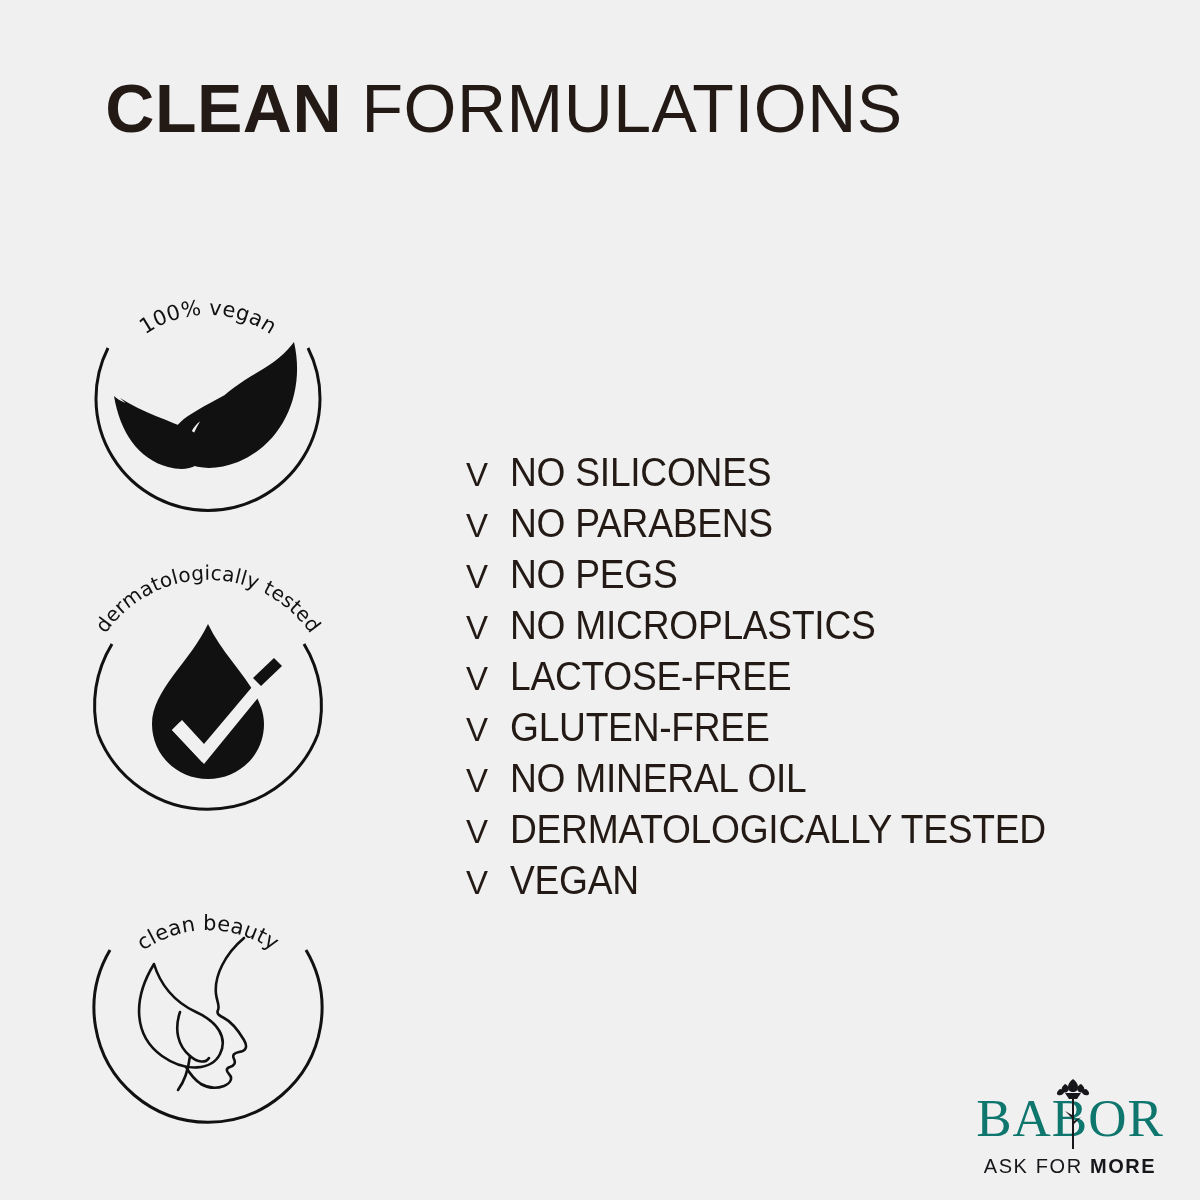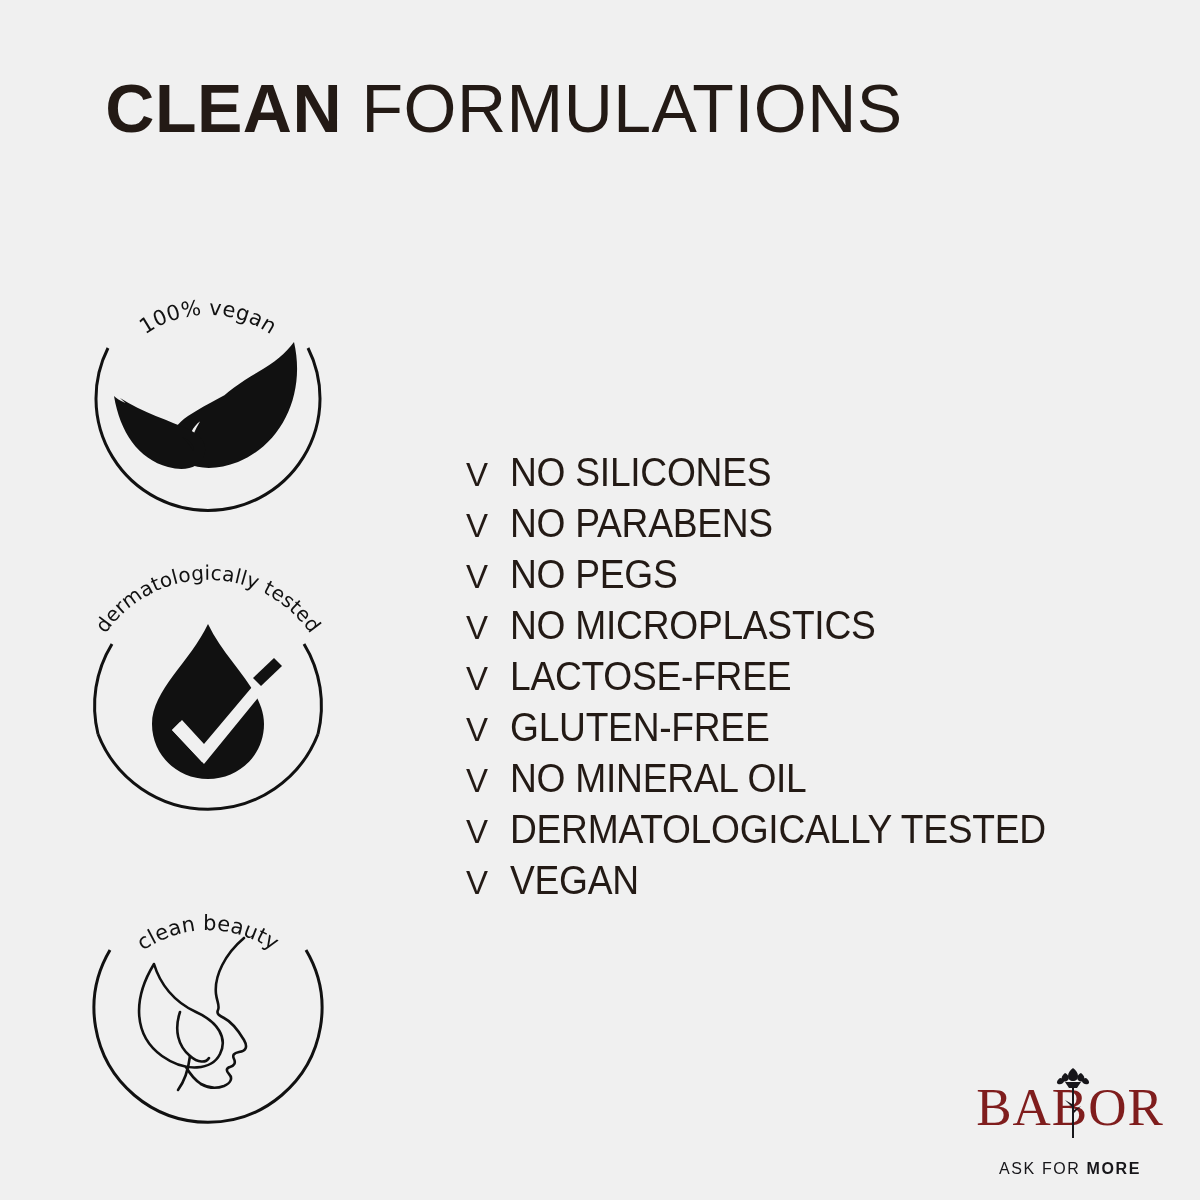--- a/index.html
+++ b/index.html
@@ -112,34 +112,34 @@
   .brand-mark {
     position: relative;
     height: 70px;
   }
   .brand-name {
     font-family: "Liberation Serif", serif;
     font-size: 53px;
     font-weight: 400;
     letter-spacing: 1px;
     line-height: 70px;
-    color: #7f1d1d;
+    color: #0f766e;
   }
   .brand-rose {
     position: absolute;
     left: 50%;
     top: -8px;
     margin-left: 3px;
     transform: translateX(-50%);
     width: 40px;
     height: 78px;
   }
   .brand-tagline {
-    margin-top: 18px;
-    font-size: 16px;
+    margin-top: 2px;
+    font-size: 20px;
     letter-spacing: 1.6px;
     color: #17161a;
     font-family: "Liberation Sans", sans-serif;
   }
   .brand-tagline .tag-light { font-weight: 400; }
   .brand-tagline .tag-bold { font-weight: 700; }
 </style>
 </head>
 <body>
 

